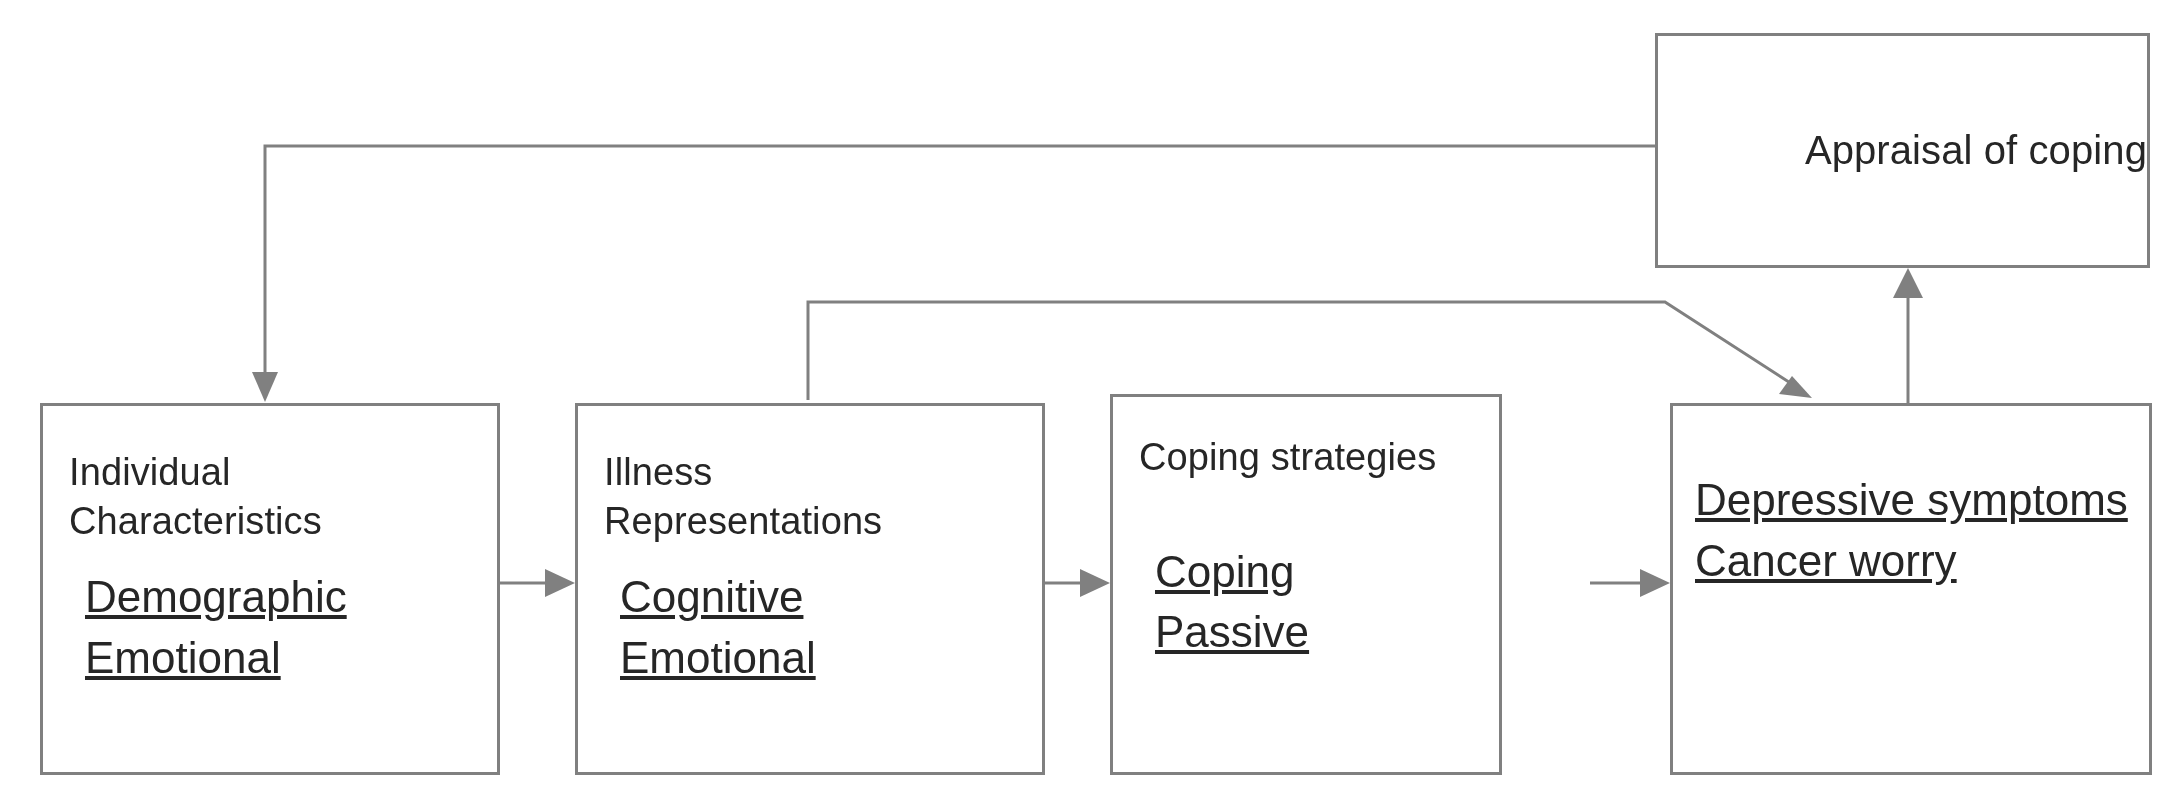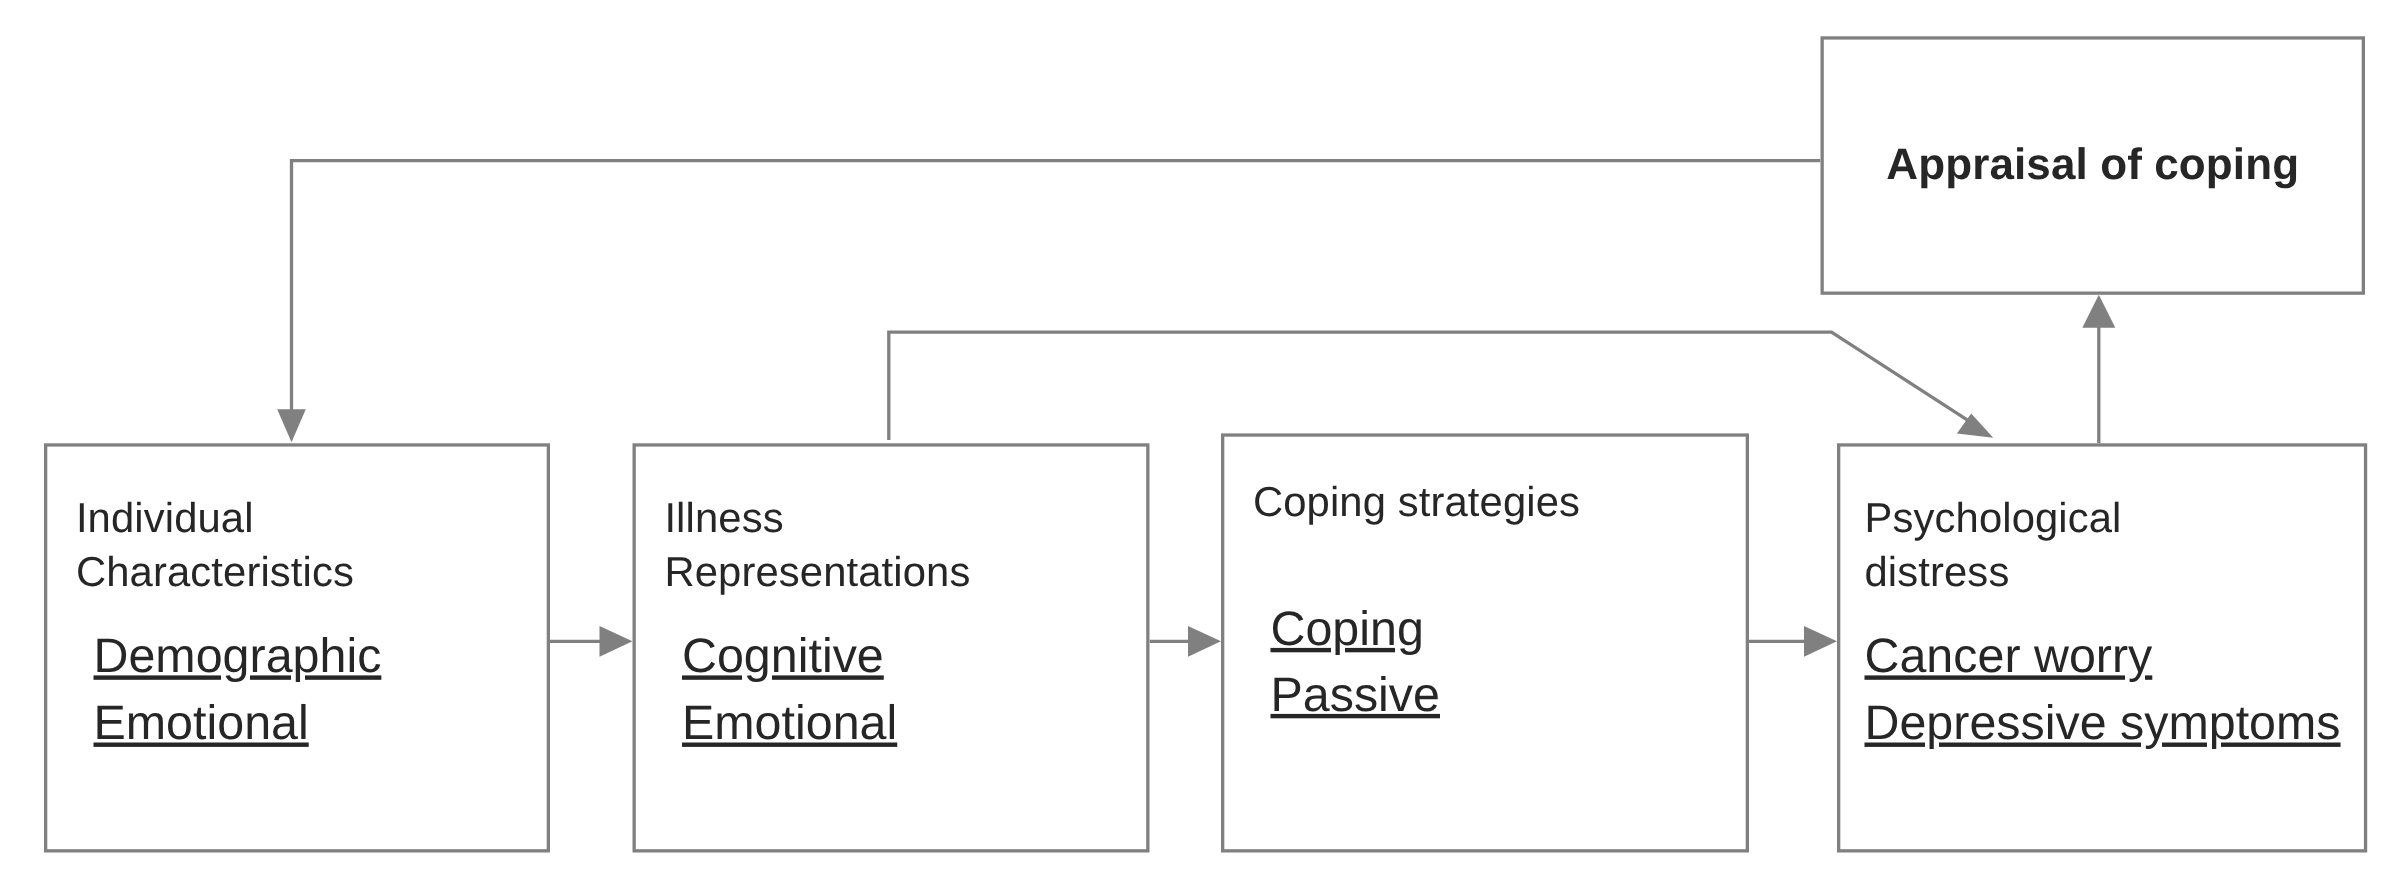--- a/index.html
+++ b/index.html
@@ -43,22 +43,21 @@
     color: #262626;
     text-decoration: underline;
   }
   .node-sub .sub-line { display: block; }
 
   
   #node-appraisal .node-inner {
     left: 0; right: 0; top: 0; bottom: 0;
     display: flex;
     align-items: center;
-    justify-content: center;
-    font-weight: bold;
+    justify-content: flex-end;
   }
   #node-appraisal .node-title {
     font-size: 40px;
     text-align: center;
   }
 
   svg.edges {
     position: absolute;
     left: 0; top: 0;
     width: 2182px;
@@ -131,34 +130,32 @@
     <div class="node-inner">
       <div class="node-title">Illness
 Representations</div>
       <div class="node-sub">
         <span class="sub-line">Cognitive</span>
         <span class="sub-line">Emotional</span>
       </div>
     </div>
   </div>
 
-  <div class="node" id="node-coping" style="left:1110px; top:394px; width:480px; height:381px;">
+  <div class="node" id="node-coping" style="left:1110px; top:394px; width:392px; height:381px;">
     <div class="node-inner" style="top:36px;">
       <div class="node-title">Coping strategies</div>
       <div class="node-sub" style="margin-top:60px;">
         <span class="sub-line">Coping</span>
         <span class="sub-line">Passive</span>
       </div>
     </div>
   </div>
 
   <div class="node" id="node-distress" style="left:1670px; top:403px; width:482px; height:372px;">
     <div class="node-inner" style="left:22px;">
-      <div class="node-title">Psychological
-distress</div>
       <div class="node-sub" style="margin-left:0px;">
+        <span class="sub-line">Depressive symptoms</span>
         <span class="sub-line">Cancer worry</span>
-        <span class="sub-line">Depressive symptoms</span>
       </div>
     </div>
   </div>
 
 </div>
 
 </body></html>

